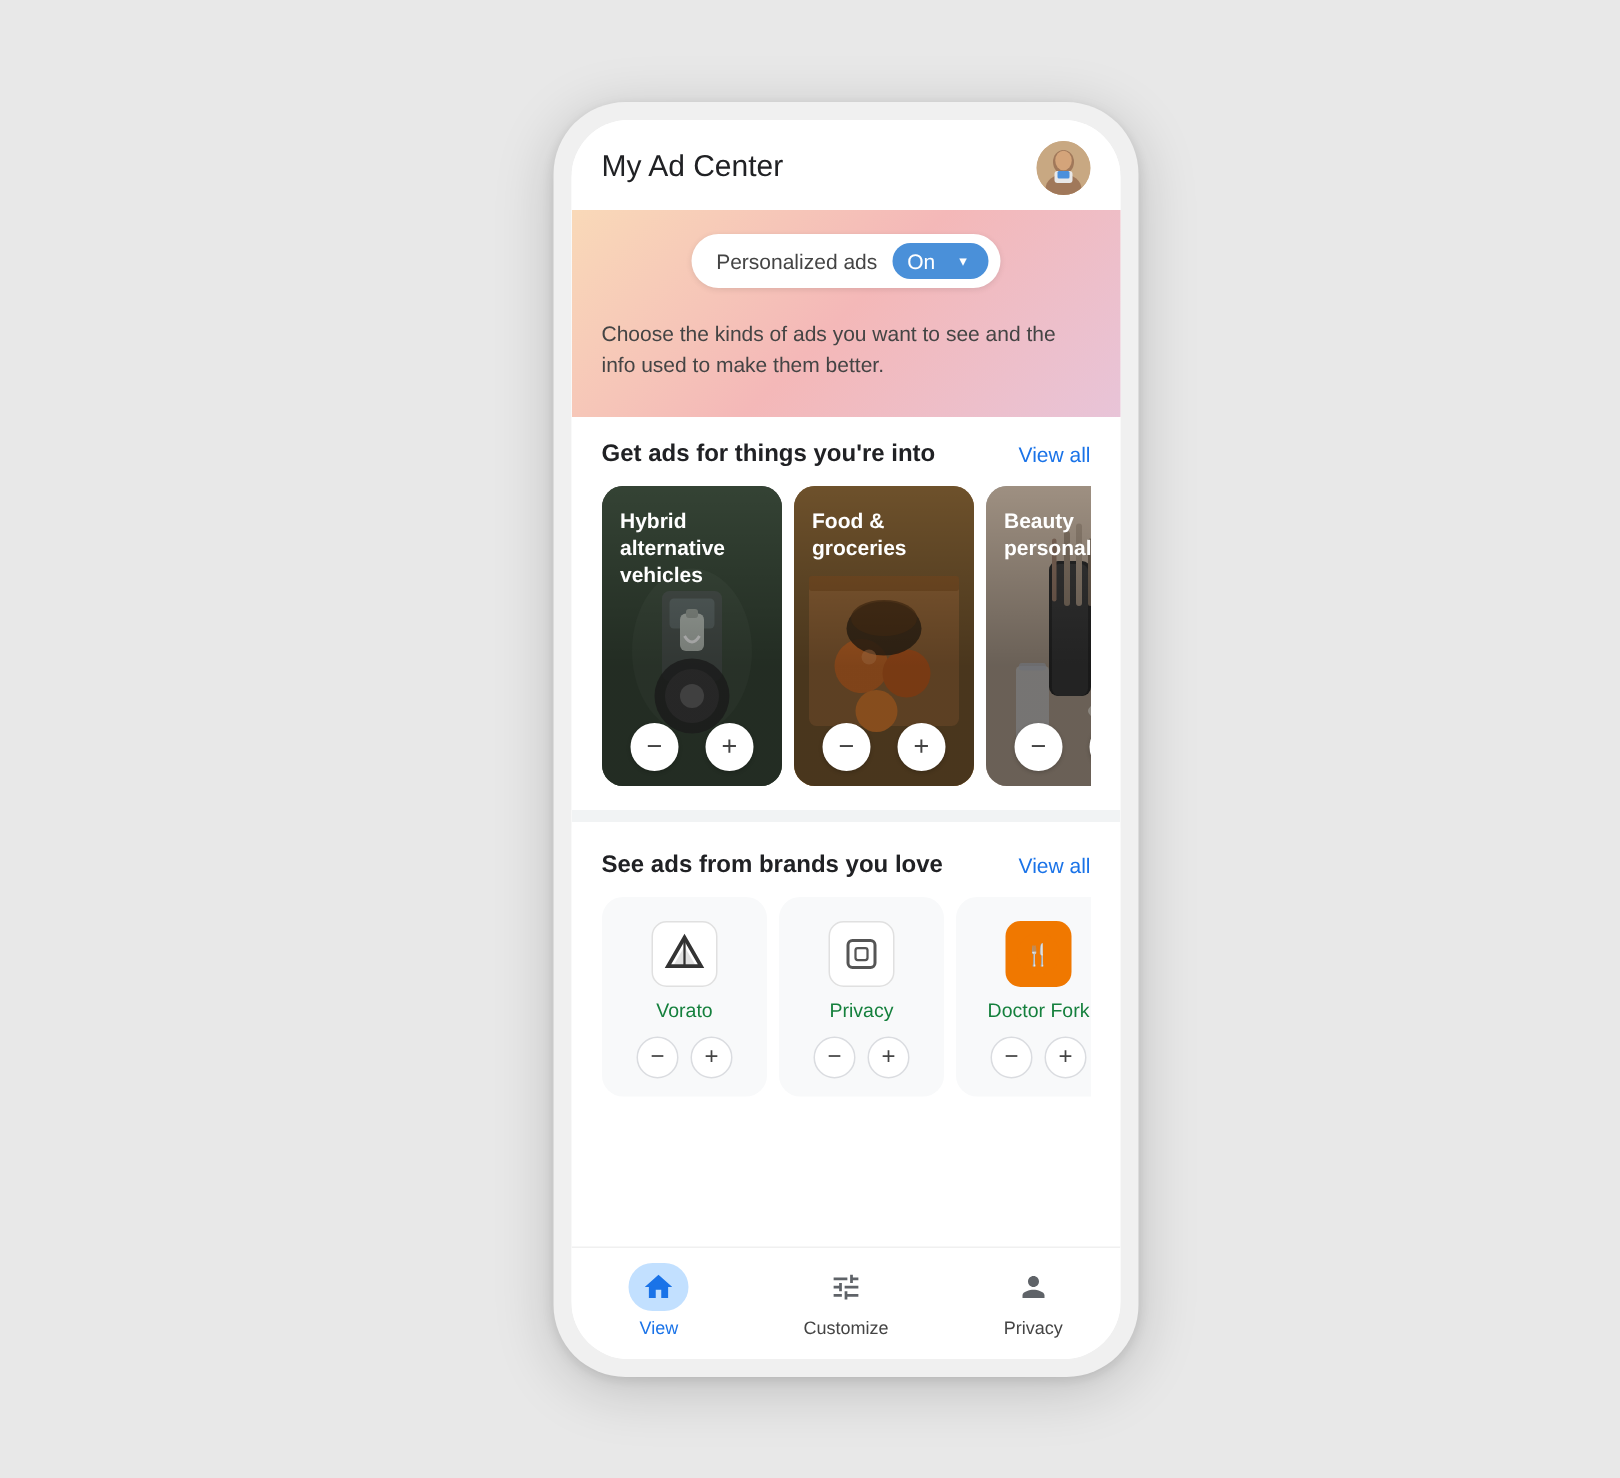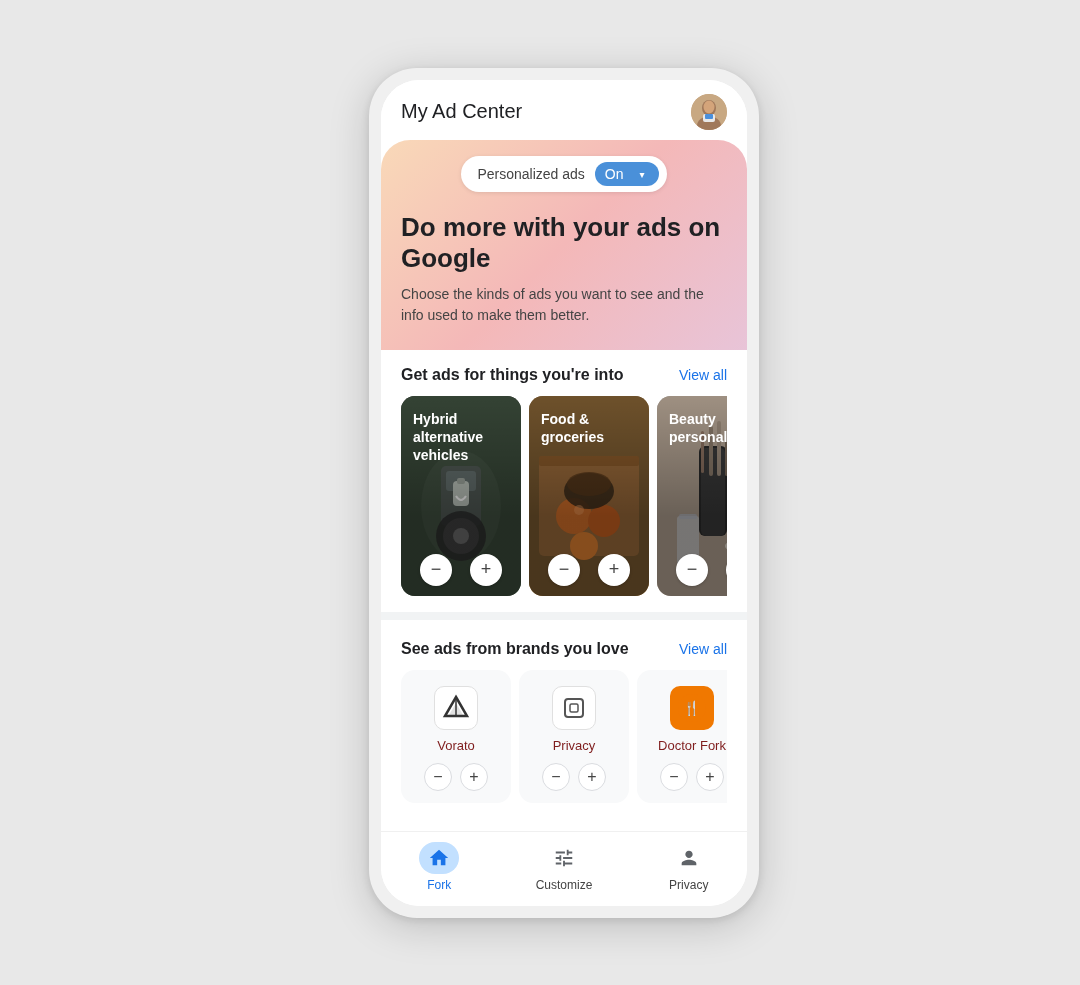--- a/index.html
+++ b/index.html
@@ -52,21 +52,20 @@
       display: flex;
       align-items: center;
       justify-content: center;
       font-size: 18px;
     }
     
     .scroll-content {
       flex: 1;
       overflow-y: auto;
       overflow-x: hidden;
-      border-radius: 29px;
     }
     .scroll-content::-webkit-scrollbar { display: none; }
     
     .hero {
       background: linear-gradient(135deg, #f9d9b8 0%, #f4b8b8 50%, #e8c4d8 100%);
       padding: 16px 20px 24px 20px;
       position: relative;
     }
     .personalized-toggle {
       display: flex;
@@ -240,21 +239,21 @@
     .brand-logo-corner {
       background: #fff;
       border: 1px solid #e0e0e0;
     }
     .brand-logo-doctorfork {
       background: #f07800;
     }
     .brand-name {
       font-size: 13px;
       font-weight: 500;
-      color: #7f1d1d;
+      color: #15803d;
       margin-bottom: 10px;
       text-align: left;
     }
     .brand-actions {
       display: flex;
       gap: 8px;
       align-items: center;
     }
     .brand-btn {
       width: 28px;
@@ -336,21 +335,20 @@
 
       <div class="hero">
 
         <div class="personalized-toggle">
           <span class="toggle-label">Personalized ads</span>
           <button class="toggle-btn">
             <span>On</span>
             <span class="chevron">▾</span>
           </button>
         </div>
-        <div class="hero-title">Do more with your ads on Google</div>
         <div class="hero-subtitle">Choose the kinds of ads you want to see and the info used to make them better.</div>
       </div>
 
       <div class="section">
         <div class="section-header">
           <span class="section-title">Get ads for things you're into</span>
           <span class="view-all">View all</span>
         </div>
         <div class="interest-cards">
 
@@ -493,21 +491,21 @@
     </div>
 
     <div class="bottom-nav">
 
       <div class="nav-item">
         <div class="nav-icon-wrap active">
           <svg width="22" height="22" viewBox="0 0 24 24">
             <path d="M10 20v-6h4v6h5v-8h3L12 3 2 12h3v8z" fill="#1a73e8"></path>
           </svg>
         </div>
-        <span class="nav-label active">Fork</span>
+        <span class="nav-label active">View</span>
       </div>
 
       <div class="nav-item">
         <div class="nav-icon-wrap">
           <svg width="22" height="22" viewBox="0 0 24 24">
             <path d="M3 17v2h6v-2H3zM3 5v2h10V5H3zm10 16v-2h8v-2h-8v-2h-2v6h2zM7 9v2H3v2h4v2h2V9H7zm14 4v-2H11v2h10zm-6-4h2V7h4V5h-4V3h-2v6z" fill="#5f6368"></path>
           </svg>
         </div>
         <span class="nav-label">Customize</span>
       </div>

